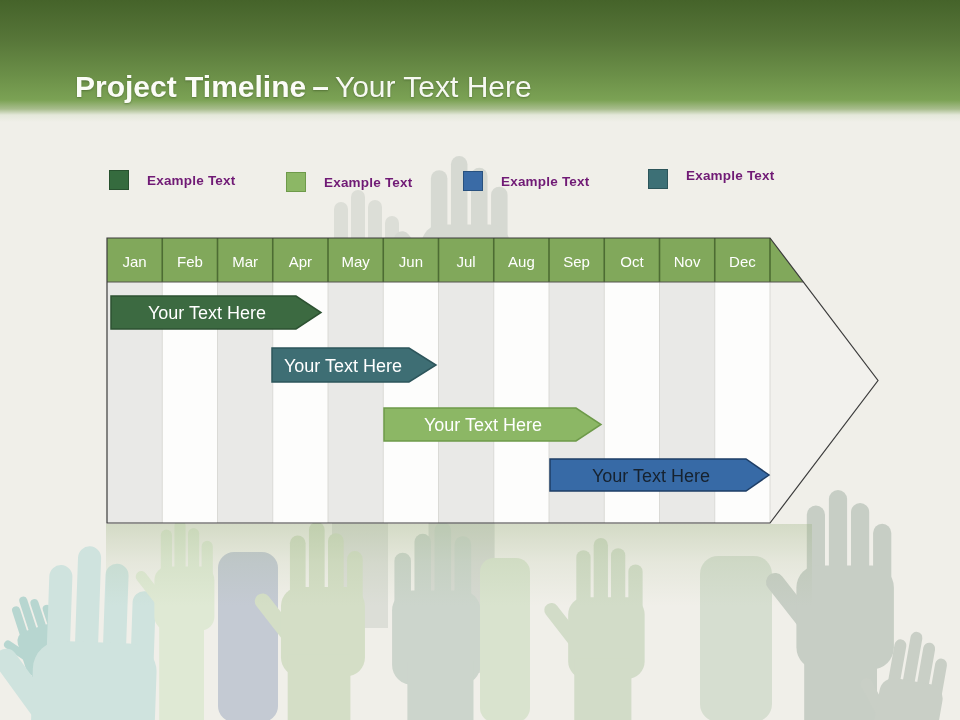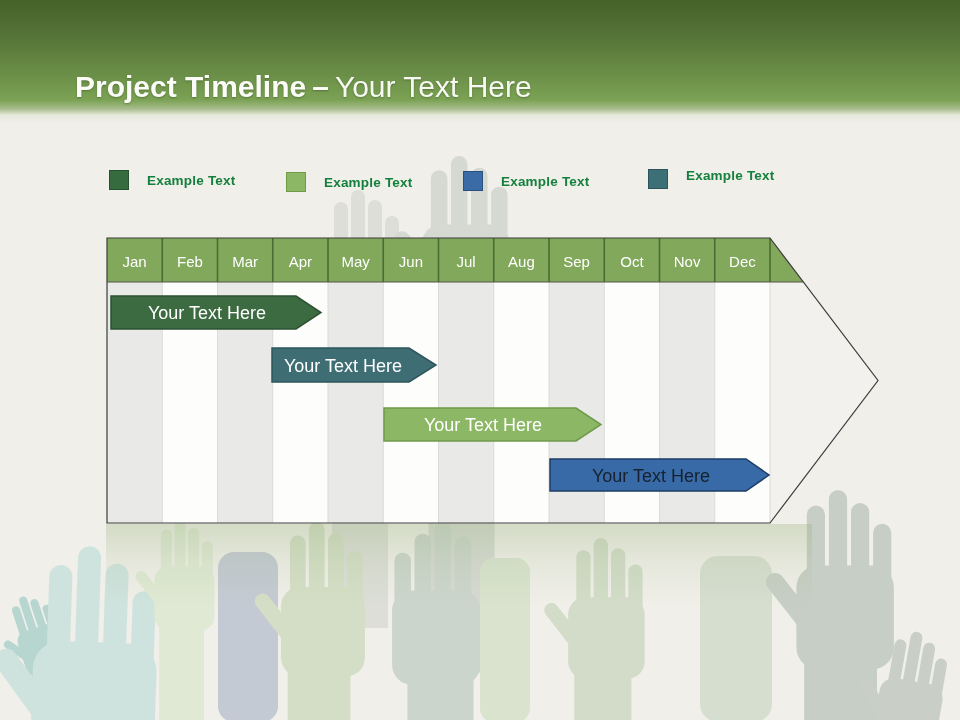--- a/index.html
+++ b/index.html
@@ -20,21 +20,21 @@
     font-size:30px; line-height:34px; color:#fbfcf7;
     text-shadow:0 1px 2px rgba(30,50,15,.35);
     font-weight:400; white-space:nowrap;
   }
   .t-bold{font-weight:700;}
   .t-sep{font-weight:700; margin:0 6px;}
   .t-light{font-weight:400; opacity:.97;}
   
   .legend-item{position:absolute; display:flex; align-items:center;}
   .legend-item .swatch{display:block; margin-right:18px; flex:0 0 auto;}
-  .legend-label{font-size:13.5px; font-weight:700; color:#15803d; letter-spacing:.2px; white-space:nowrap;}
+  .legend-label{font-size:13.5px; font-weight:700; color:#701a75; letter-spacing:.2px; white-space:nowrap;}
   .li-1{left:109px; top:170px;}
   .li-2{left:286px; top:172px;}
   .li-3{left:463px; top:171px;}
   .li-4{left:648px; top:169px;}
   .li-4 .legend-label{margin-top:-7px;}
   
   .timeline-svg{position:absolute; left:106px; top:237px;}
   .month-label{font-size:15px; fill:#ffffff; text-anchor:middle; font-family:"Liberation Sans",sans-serif;}
   .bar-label{font-size:18px; text-anchor:middle; font-family:"Liberation Sans",sans-serif;}
   .body-divider{stroke:#dadad6; stroke-width:1;}

